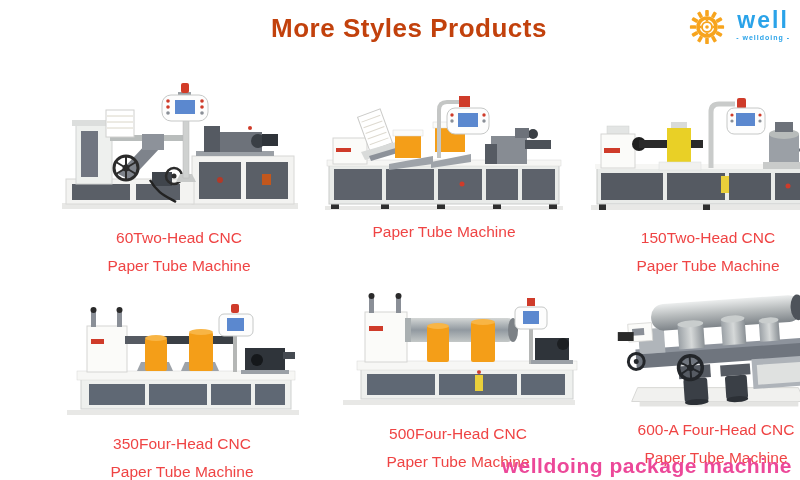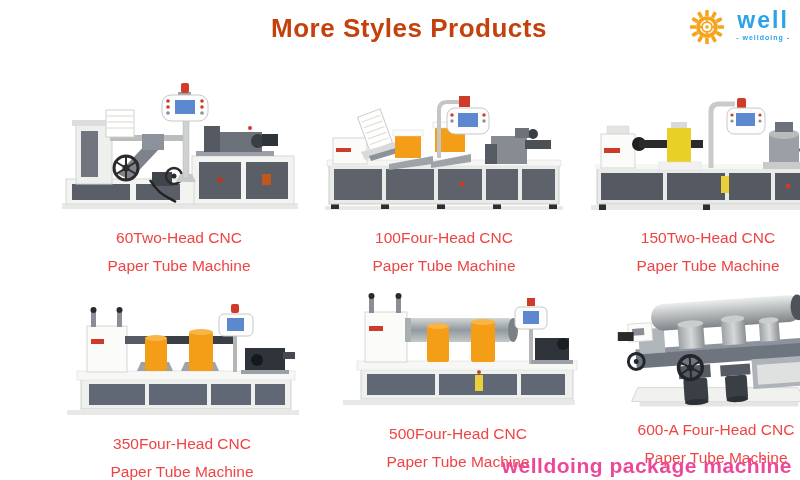--- a/index.html
+++ b/index.html
@@ -164,21 +164,20 @@
         <circle cx="165" cy="37" r="1.7" fill="#cf3b2a"></circle>
         <circle cx="165" cy="43" r="1.7" fill="#8a8f97"></circle>
         <rect x="172" y="58" width="36" height="28" fill="#878c93"></rect>
         <rect x="166" y="66" width="12" height="20" fill="#565b63"></rect>
         <rect x="206" y="62" width="26" height="9" fill="#4c5158"></rect>
         <circle cx="214" cy="56" r="5" fill="#3a3f45"></circle>
         <rect x="196" y="50" width="14" height="10" fill="#6d727a"></rect>
       </svg>
     </div>
     <figcaption>
-      <div class="cap cap1">100Four-Head CNC</div>
       <div class="cap">Paper Tube Machine</div>
     </figcaption>
   </figure>
 
   <figure class="card c3">
     <div class="img">
       <svg viewBox="0 0 250 140">
         <rect x="8" y="127" width="236" height="5" fill="#e8e8e6"></rect>
         <rect x="16" y="126" width="7" height="6" fill="#2e2e2e"></rect>
         <rect x="120" y="126" width="7" height="6" fill="#2e2e2e"></rect>

